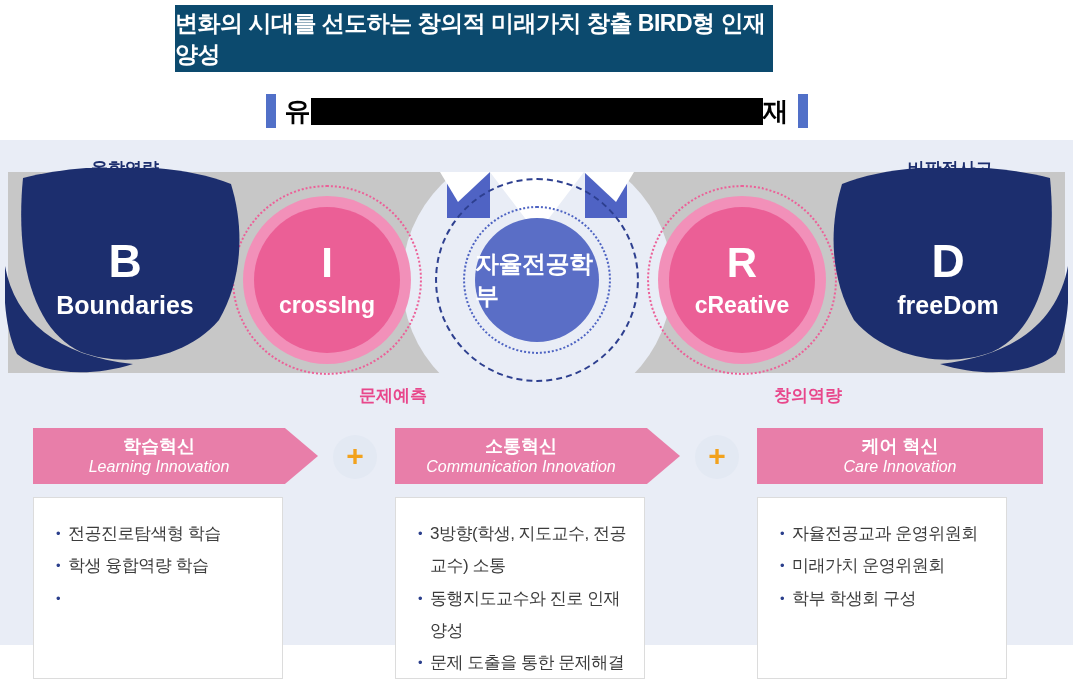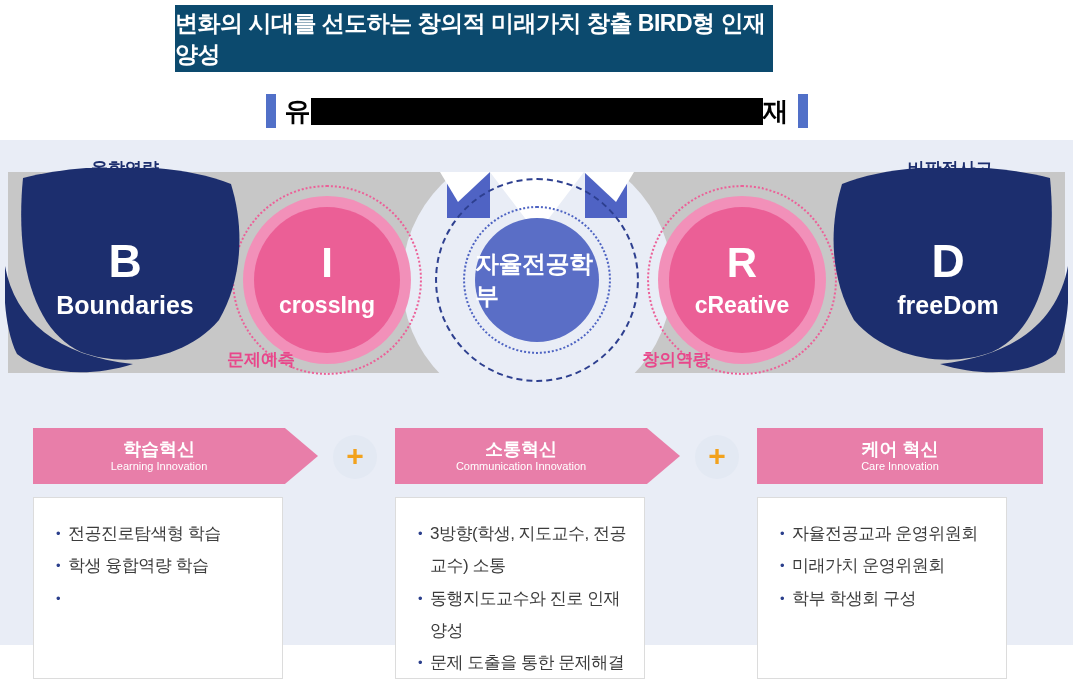--- a/index.html
+++ b/index.html
@@ -41,29 +41,29 @@
   .pink-inner { position:absolute; inset:11px; border-radius:50%; background:#eb5f96;
     display:flex; flex-direction:column; align-items:center; justify-content:center; }
   .pink-inner .letter { color:#fff; font-size:42px; font-weight:bold; line-height:1; }
   .pink-inner .word { color:#fff; font-size:23px; font-weight:bold; margin-top:8px;text-align:right; }
 
   .navy-blob { position:absolute; top:168px; width:240px; height:208px; }
   .blob-text { position:absolute; width:240px; text-align:center; color:#fff; }
   .blob-text .letter { font-size:46px; font-weight:bold; line-height:1; display:block; }
   .blob-text .word { font-size:25px; font-weight:bold; display:block; margin-top:7px;text-align:center; }
 
-  .tag { position:absolute; top:348px; width:200px; text-align:left;
+  .tag { position:absolute; top:384px; width:200px; text-align:right;
     color:#e8478b; font-size:17px; font-weight:bold; }
 
   
   .hdr { position:absolute; top:428px; height:56px; background:#e87ea9;
     display:flex; flex-direction:column; align-items:center; justify-content:center; color:#fff; }
   .hdr.arrow { clip-path:polygon(0 0, 88.4% 0, 100% 50%, 88.4% 100%, 0 100%); padding-right:33px; }
   .hdr .ko { font-size:18px; font-weight:bold; line-height:1.2; }
-  .hdr .en { font-size:11px; line-height:1.2; }
+  .hdr .en { font-size:16px; line-height:1.2;font-style:italic; }
   .plus-circle { position:absolute; top:435px; width:44px; height:44px; border-radius:50%;
     background:#e3e9f3; display:flex; align-items:center; justify-content:center; }
   .plus-circle .p { color:#f2a21d; font-size:30px; font-weight:bold; line-height:1; margin-top:-2px; }
 
   
   .cbox { position:absolute; top:497px; width:250px; height:182px; background:#fff;
     border:1px solid #dcdcdc; padding:20px 12px 10px 22px; }
   .cbox ul { list-style:none; }
   .cbox li { display:flex; align-items:flex-start; color:#3c3c3c; font-size:17px;
     line-height:1.9; letter-spacing:-0.5px; }

